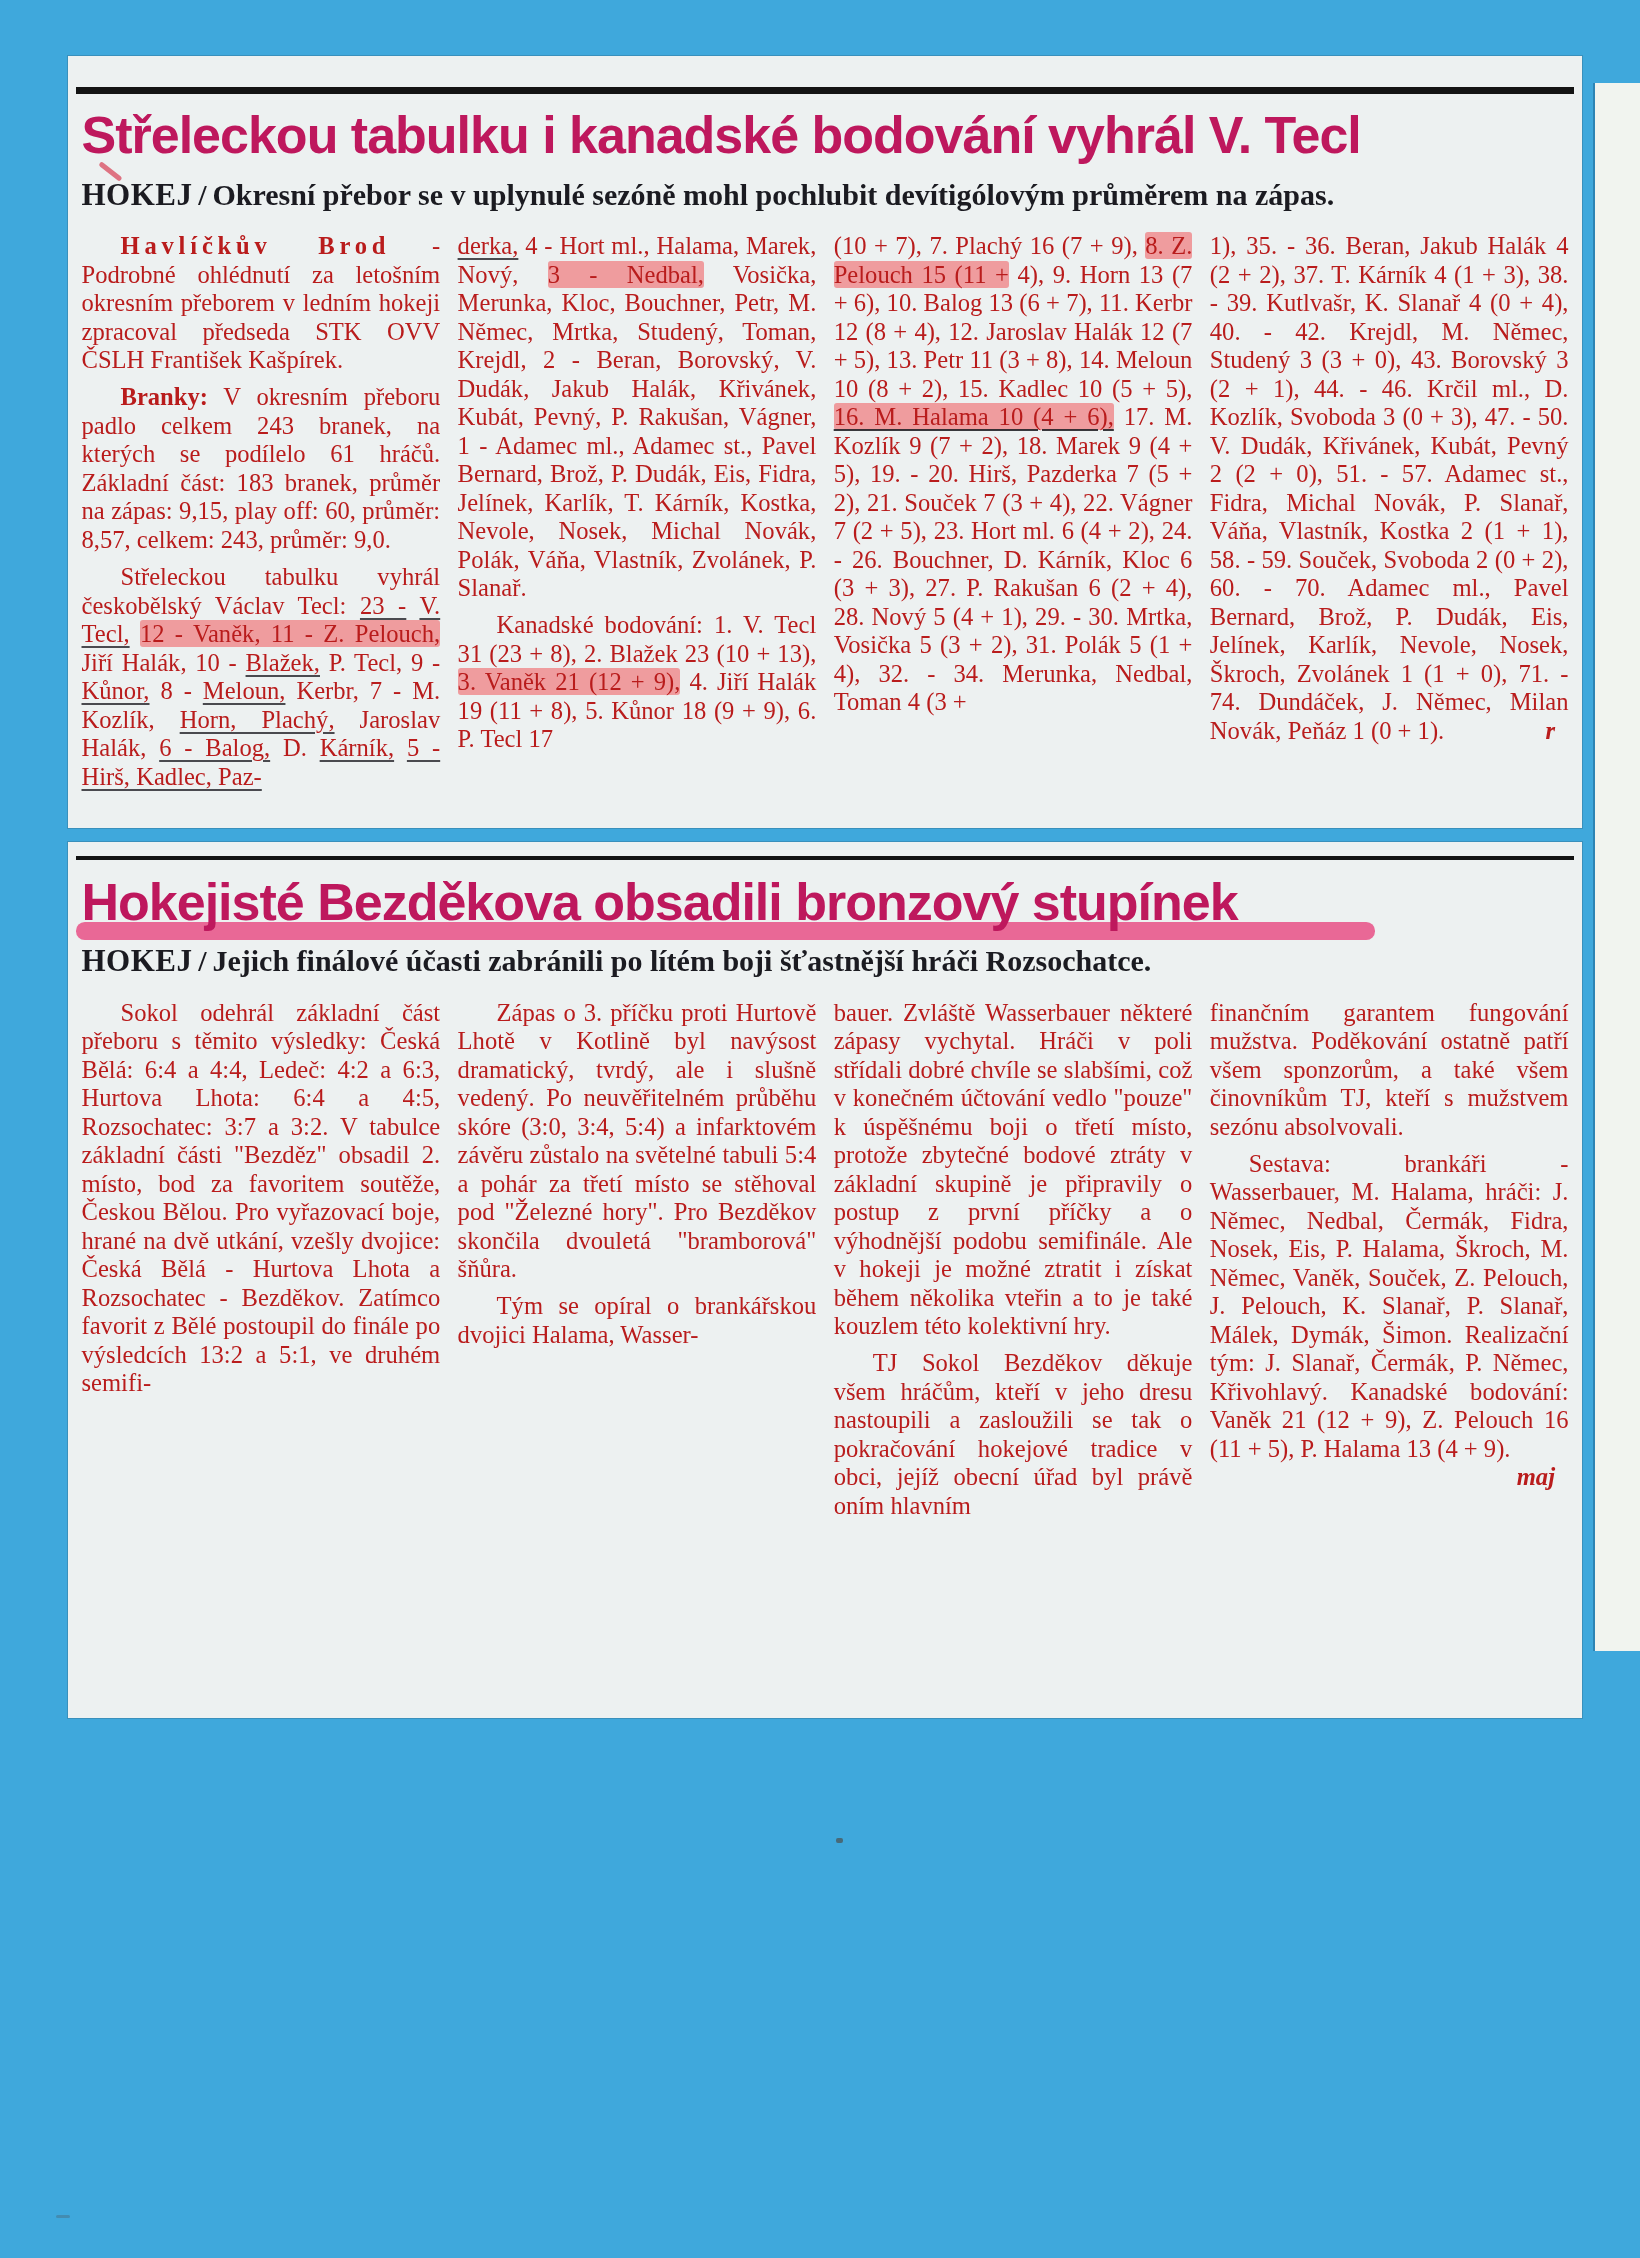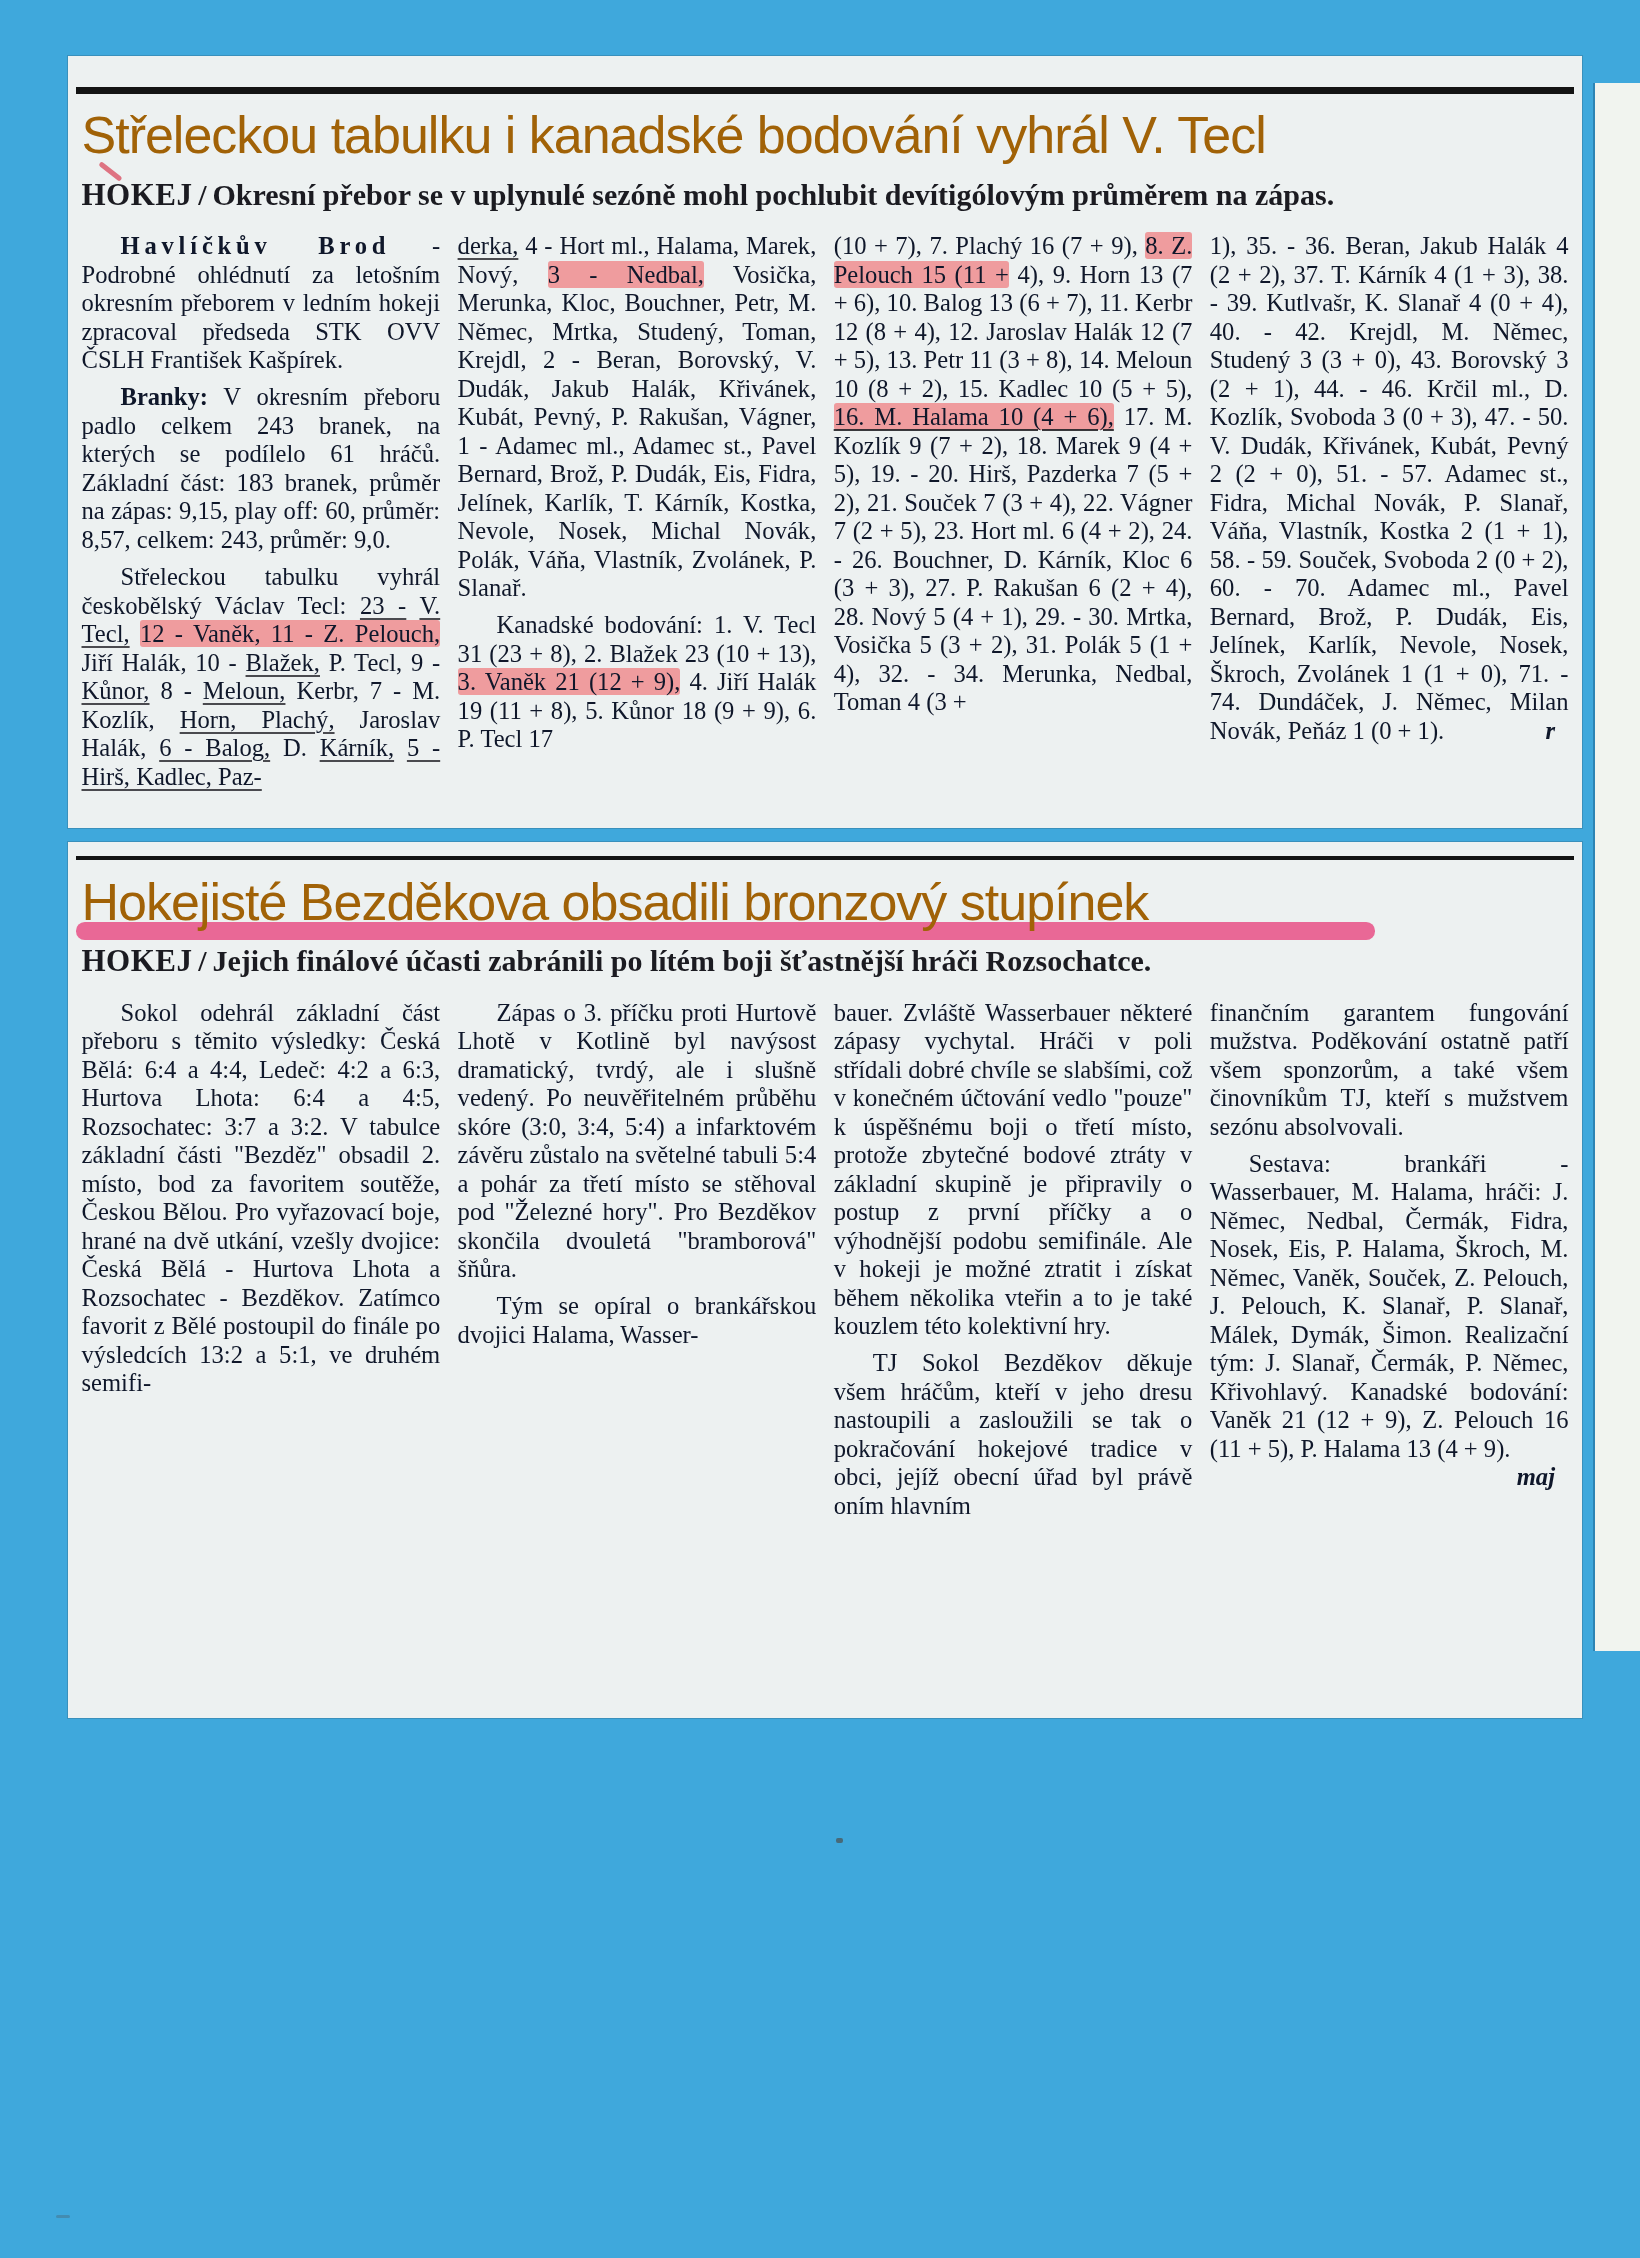--- a/index.html
+++ b/index.html
@@ -20,24 +20,24 @@
     color:#17171e;
     box-shadow:0 0 0 1px rgba(40,70,90,.25);
   }
   .paper1{top:56px;height:772px;}
   .paper2{top:842px;height:876px;}
   .rule{background:#141414;margin:0 7.7px;}
   .rule1{height:6.8px;margin-top:31px;}
   .rule2{height:4.8px;margin-top:13.5px;}
   .title{
     font-family:"Liberation Sans", sans-serif;
-    font-weight:normal;
+    font-weight:bold;
     font-size:52px;
     letter-spacing:-1px;
-    color:#a16207;
+    color:#be185d;
     margin:11.6px 9.7px 0 13.5px;
     position:relative;z-index:1;
     white-space:nowrap;
   }
   .title-wrap{position:relative;}
   .stripe{
     position:absolute;left:7.7px;top:50px;width:1299px;height:18.3px;
     background:rgba(232,65,124,.78);
     border-radius:8.7px;
     z-index:0;
@@ -58,21 +58,21 @@
   .ksep{padding:0 5.8px;}
   .columns{
     display:flex;gap:17.4px;
     margin:19.3px 13.5px 0 13.5px;
   }
   .col{
     flex:1;
     text-align:justify;
     font-size:24.6px;
     line-height:28.5px;
-    color:#0f172a;
+    color:#b91c1c;
   }
   .para{margin:0 0 8.7px 0;}
   .indent{text-indent:39px;}
   .lead{font-weight:bold;letter-spacing:4.8px;}
   .bold{font-weight:bold;}
   .hl{
     background:rgba(240,85,90,.55);
     box-decoration-break:clone;-webkit-box-decoration-break:clone;
     border-radius:2.9px;
   }

